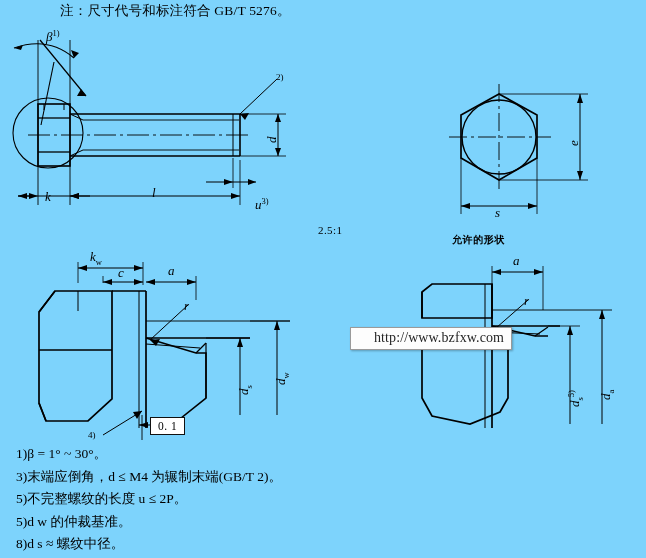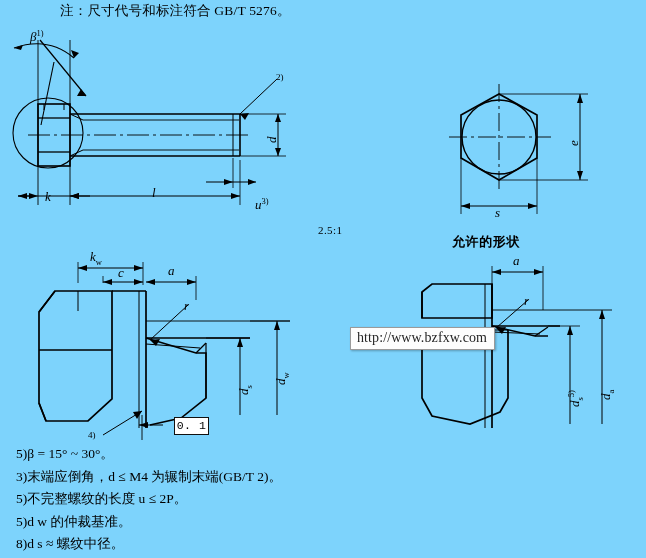--- a/index.html
+++ b/index.html
@@ -35,63 +35,62 @@
     position: absolute;
     left: 318px;
     top: 224px;
     font-size: 11px;
     letter-spacing: 0.4px;
   }
   .view-caption {
     position: absolute;
     left: 452px;
     top: 233px;
-    font-size: 13px;
+    font-size: 10px;
     font-weight: bold;
     letter-spacing: 0.6px;
     white-space: nowrap;
   }
   .notes {
     position: absolute;
     left: 16px;
     top: 443px;
     width: 420px;
   }
   .note-line {
     font-size: 13.5px;
     line-height: 22.5px;
     white-space: nowrap;
   }
   .watermark {
     position: absolute;
     left: 350px;
     top: 327px;
-    padding: 2px 7px 3px 6px;
+    padding: 2px 7px 3px 23px;
     background: #fdfdfd;
     border: 1px solid #9a9a9a;
     box-shadow: 1px 1px 2px rgba(0,0,0,0.28);
     font-family: "Liberation Serif", "DejaVu Serif", serif;
     font-size: 14px;
     color: #262626;
     letter-spacing: 0.1px;
     white-space: nowrap;
   }
   .dim-box {
     position: absolute;
-    left: 174px;
+    left: 150px;
     top: 417px;
     width: 33px;
     height: 16px;
     border: 1px solid #111;
     font-size: 11.5px;
     line-height: 16px;
     text-align: center;
     background: #fff;
     letter-spacing: 0.5px;
-    font-family: Liberation Mono, monospace;
   }
   .lbl {
     position: absolute;
     font-style: italic;
     font-size: 13px;
     white-space: nowrap;
   }
   .lbl .sup {
     font-style: normal;
     font-size: 8.5px;
@@ -287,21 +286,21 @@
         <path d="M570 326 l -3 9 l 6 0 z" fill="#000" stroke="none"></path>
         <line x1="548" y1="326" x2="580" y2="326" stroke-width="0.8"></line>
 
         <line x1="602" y1="310" x2="602" y2="424" stroke-width="1.0"></line>
         <path d="M602 310 l -3 9 l 6 0 z" fill="#000" stroke="none"></path>
       </g>
 
     </g>
   </svg>
 
-  <div class="lbl" style="left:30px; top:28px;"><span>β</span><span class="sup">1)</span></div>
+  <div class="lbl" style="left:46px; top:28px;"><span>β</span><span class="sup">1)</span></div>
   <div class="lbl" style="left:45px; top:189px;">k</div>
   <div class="lbl" style="left:152px; top:185px;">l</div>
   <div class="lbl rot90" style="left:264px; top:143px;">d</div>
   <div class="lbl" style="left:255px; top:171px;margin-top:25px;"><span>u</span><span class="sup">3)</span></div>
   <div class="lbl" style="left:276px; top:72px; font-style:normal; font-size:9px;">2)</div>
 
   <div class="lbl rot90" style="left:566px; top:146px;">e</div>
   <div class="lbl" style="left:495px; top:205px;">s</div>
 
   <div class="lbl" style="left:90px; top:249px;"><span>k</span><span class="sub">w</span></div>
@@ -317,20 +316,20 @@
   <div class="lbl" style="left:524px; top:293px;"><span>r</span></div>
   <div class="lbl rot90" style="left:566px; top:407px;"><span>d</span><span class="sub">s</span><span class="sup">5)</span></div>
   <div class="lbl rot90" style="left:598px; top:400px;"><span>d</span><span class="sub">a</span></div>
 
   <div class="scale-label">2.5:1</div>
   <div class="view-caption">允许的形状</div>
 
   <div class="watermark">http://www.bzfxw.com</div>
 
   <div class="notes">
-    <div class="note-line">5)β = 15° ~ 30°。</div>
+    <div class="note-line">1)β = 1° ~ 30°。</div>
     <div class="note-line">3)末端应倒角，d ≤ M4 为辗制末端(GB/T 2)。</div>
     <div class="note-line">5)不完整螺纹的长度 u ≤ 2P。</div>
     <div class="note-line">5)d w 的仲裁基准。</div>
     <div class="note-line">8)d s ≈ 螺纹中径。</div>
   </div>
 
 </div>
 
 </body></html>

